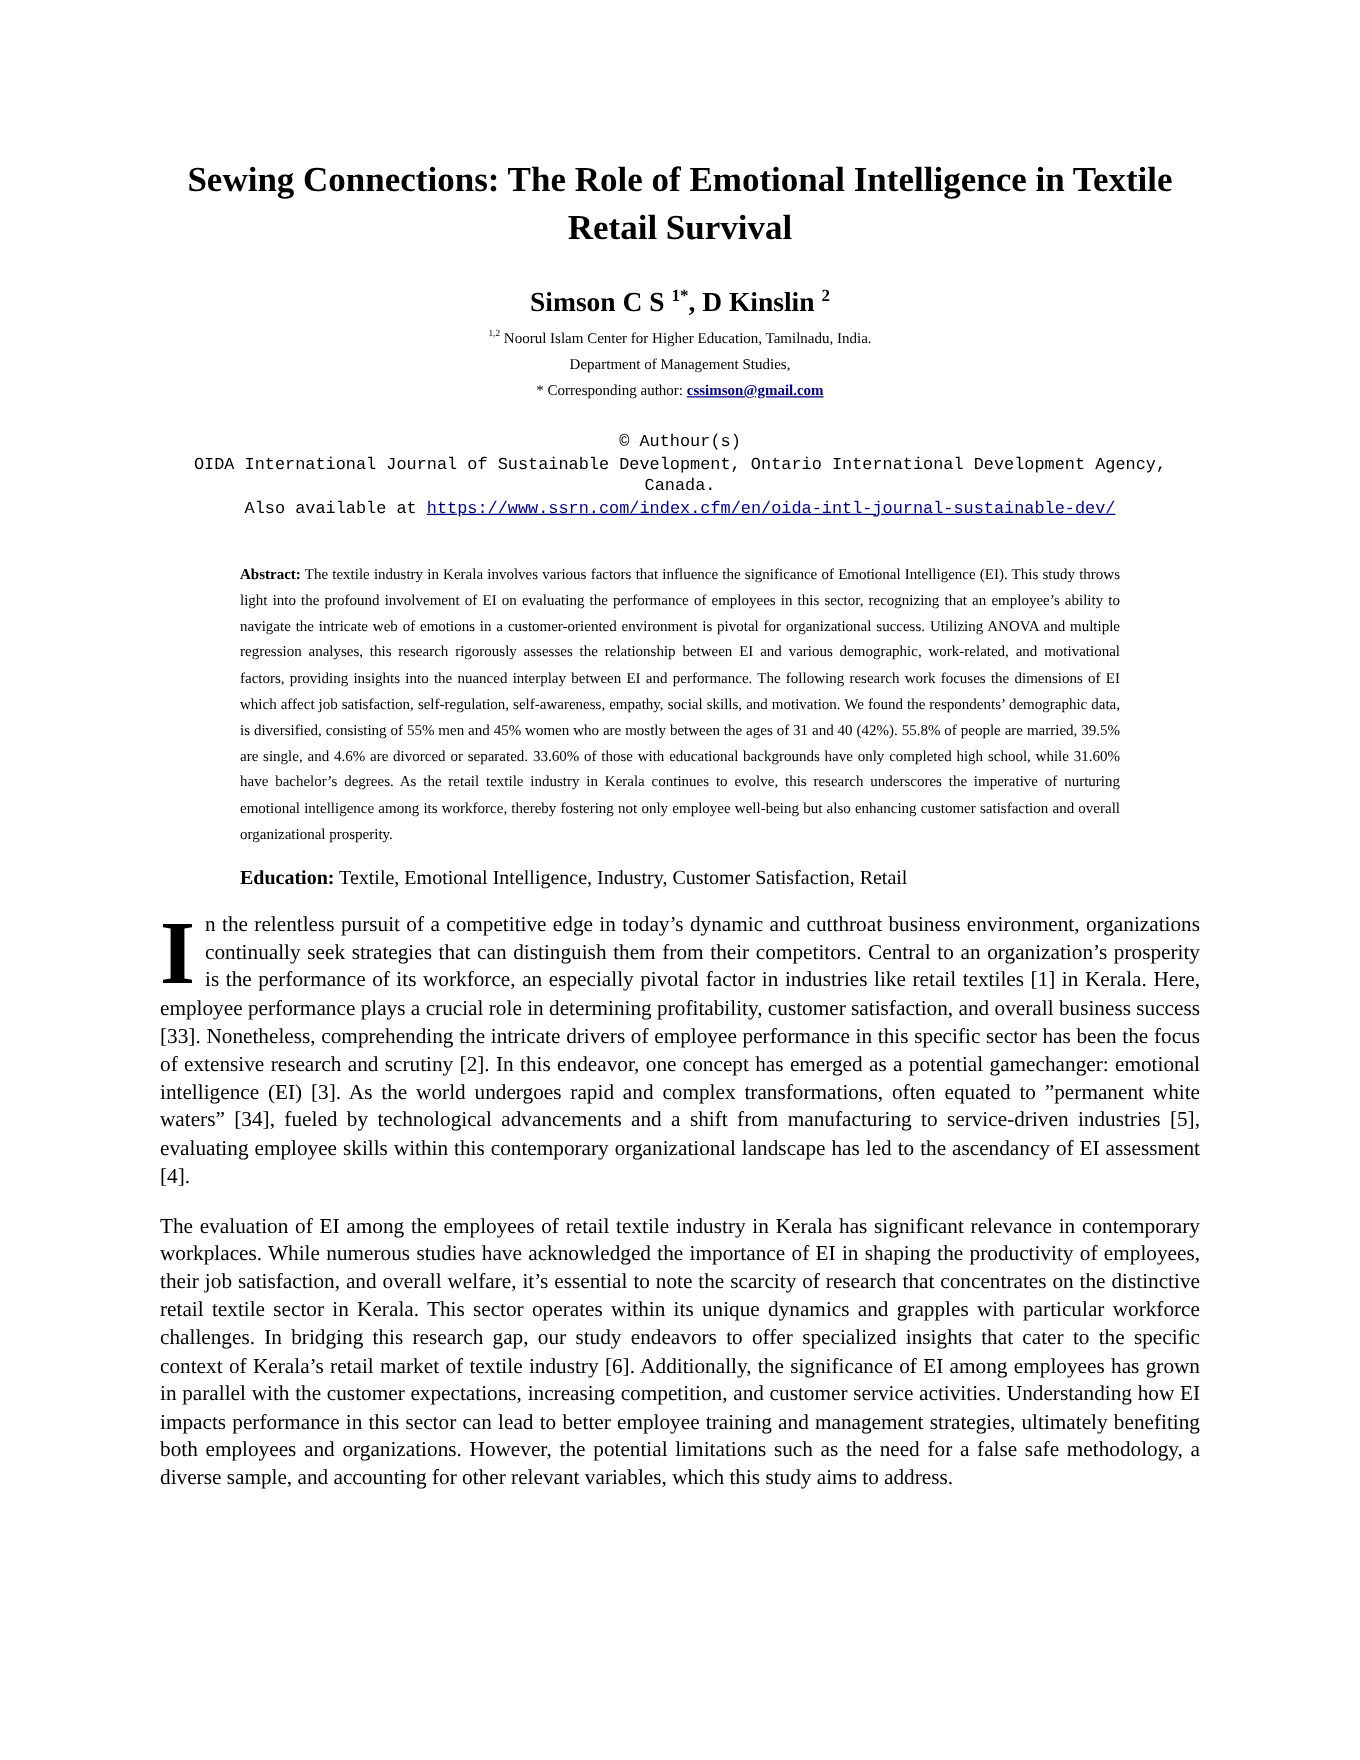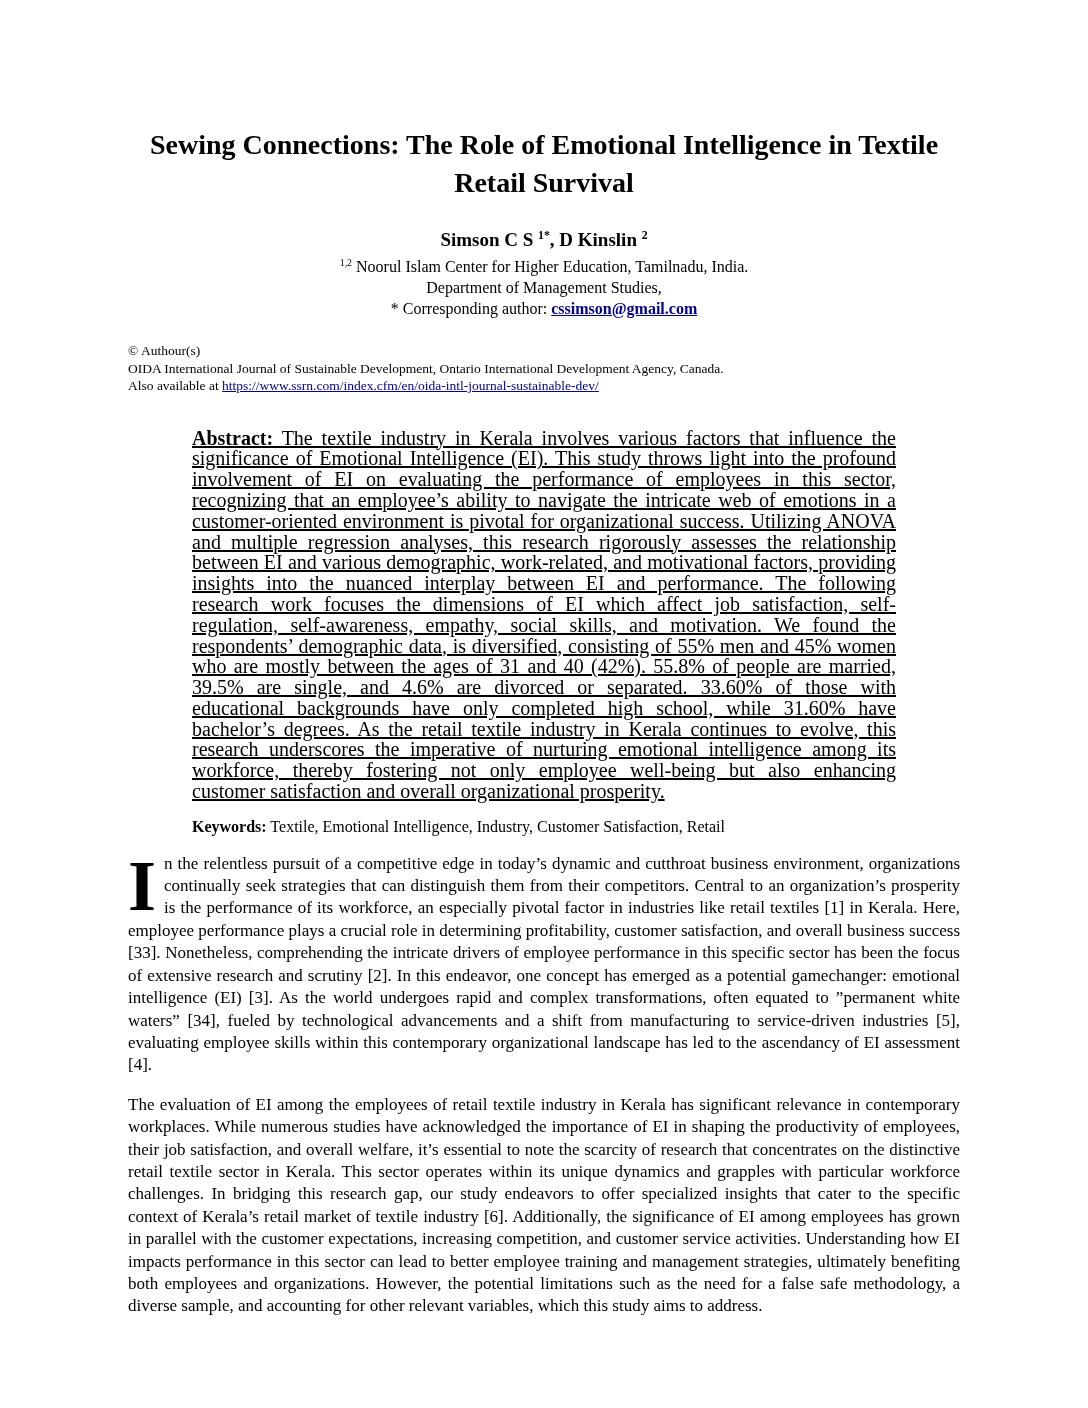--- a/index.html
+++ b/index.html
@@ -23,55 +23,56 @@
   .paper-title {
     font-size: 28px;
     line-height: 1.34;
     font-weight: bold;
     text-align: center;
     max-width: 880px;
     margin: 0 auto;
   }
   .authors-line {
     margin-top: 28px;
-    font-size: 19px;
+    font-size: 22px;
     font-weight: bold;
     text-align: center;
   }
   sup.auth-sup {
     font-size: 0.62em;
     vertical-align: super;
     line-height: 0;
   }
   .affiliation-block {
     margin-top: 5px;
-    font-size: 16px;
+    font-size: 12px;
     line-height: 21px;
     text-align: center;
   }
   .copyright-block {
     margin-top: 23px;
     font-size: 13.5px;
     line-height: 17.5px;
+    text-align: center;
+    font-family: Liberation Mono, monospace;
   }
   a.doc-link {
     color: #00008B;
     text-decoration: underline;
     cursor: pointer;
   }
   .email-link {
     font-weight: bold;
     margin-top: 48px;
   }
   .abstract-para {
     margin: 33px 64px 0 64px; 
-    font-size: 20px;
+    font-size: 12px;
     line-height: 20.8px;
     text-align: justify;
-    text-decoration: underline;
   }
   .runin-label {
     font-weight: bold;
   }
   .keywords-para {
     margin: 15px 64px 0 64px;
     font-size: 16px;
     line-height: 20.8px;
     text-align: left;
   }
@@ -112,21 +113,21 @@
     </div>
 
     <div class="copyright-block">
       <div>© Authour(s)</div>
       <div>OIDA International Journal of Sustainable Development, Ontario International Development Agency, Canada.</div>
       <div><span>Also available at </span><a class="doc-link">https://www.ssrn.com/index.cfm/en/oida-intl-journal-sustainable-dev/</a></div>
     </div>
 
     <p class="abstract-para"><span class="runin-label">Abstract:</span><span> The textile industry in Kerala involves various factors that influence the significance of Emotional Intelligence (EI). This study throws light into the profound involvement of EI on evaluating the performance of employees in this sector, recognizing that an employee’s ability to navigate the intricate web of emotions in a customer-oriented environment is pivotal for organizational success. Utilizing ANOVA and multiple regression analyses, this research rigorously assesses the relationship between EI and various demographic, work-related, and motivational factors, providing insights into the nuanced interplay between EI and performance. The following research work focuses the dimensions of EI which affect job satisfaction, self-regulation, self-awareness, empathy, social skills, and motivation. We found the respondents’ demographic data, is diversified, consisting of 55% men and 45% women who are mostly between the ages of 31 and 40 (42%). 55.8% of people are married, 39.5% are single, and 4.6% are divorced or separated. 33.60% of those with educational backgrounds have only completed high school, while 31.60% have bachelor’s degrees. As the retail textile industry in Kerala continues to evolve, this research underscores the imperative of nurturing emotional intelligence among its workforce, thereby fostering not only employee well-being but also enhancing customer satisfaction and overall organizational prosperity.</span></p>
 
-    <p class="keywords-para"><span class="runin-label">Keywords:</span><span> Textile, Emotional Intelligence, Industry, Customer Satisfaction, Retail</span></p>
+    <p class="keywords-para"><span class="runin-label">Education:</span><span> Textile, Emotional Intelligence, Industry, Customer Satisfaction, Retail</span></p>
 
 
     <p class="body-para"><span class="dropcap">I</span><span>n the relentless pursuit of a competitive edge in today’s dynamic and cutthroat business environment, organizations continually seek strategies that can distinguish them from their competitors. Central to an organization’s prosperity is the performance of its workforce, an especially pivotal factor in industries like retail textiles [1] in Kerala. Here, employee performance plays a crucial role in determining profitability, customer satisfaction, and overall business success [33]. Nonetheless, comprehending the intricate drivers of employee performance in this specific sector has been the focus of extensive research and scrutiny [2]. In this endeavor, one concept has emerged as a potential gamechanger: emotional intelligence (EI) [3]. As the world undergoes rapid and complex transformations, often equated to ”permanent white waters” [34], fueled by technological advancements and a shift from manufacturing to service-driven industries [5], evaluating employee skills within this contemporary organizational landscape has led to the ascendancy of EI assessment [4].</span></p>
 
     <p class="body-para">The evaluation of EI among the employees of retail textile industry in Kerala has significant relevance in contemporary workplaces. While numerous studies have acknowledged the importance of EI in shaping the productivity of employees, their job satisfaction, and overall welfare, it’s essential to note the scarcity of research that concentrates on the distinctive retail textile sector in Kerala. This sector operates within its unique dynamics and grapples with particular workforce challenges. In bridging this research gap, our study endeavors to offer specialized insights that cater to the specific context of Kerala’s retail market of textile industry [6]. Additionally, the significance of EI among employees has grown in parallel with the customer expectations, increasing competition, and customer service activities. Understanding how EI impacts performance in this sector can lead to better employee training and management strategies, ultimately benefiting both employees and organizations. However, the potential limitations such as the need for a false safe methodology, a diverse sample, and accounting for other relevant variables, which this study aims to address.</p>
 
   </div>
 </div>
 
 </body></html>

